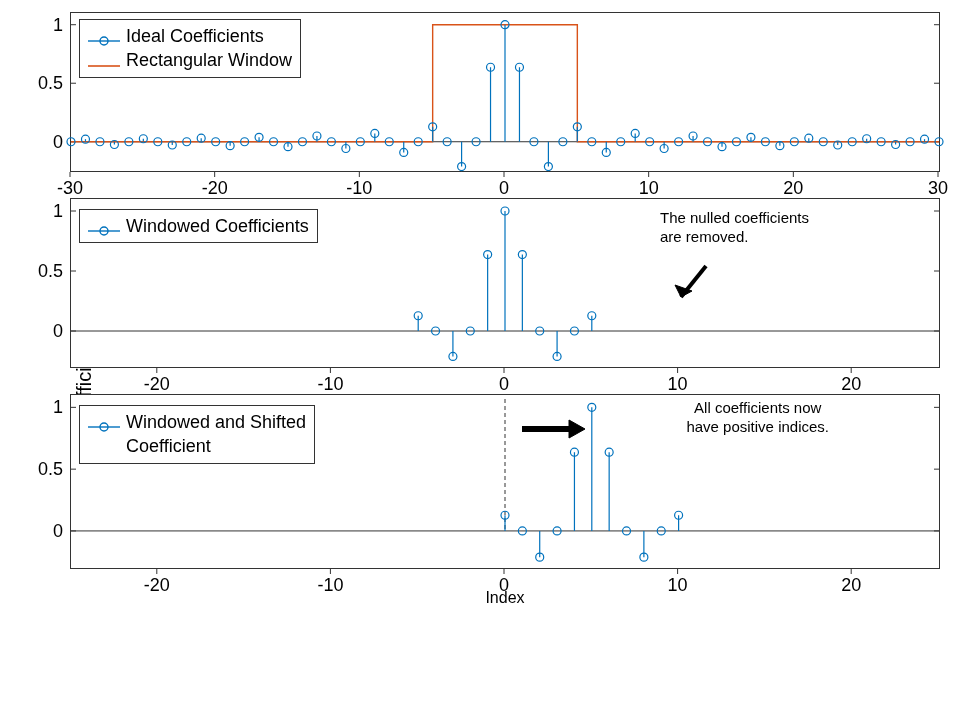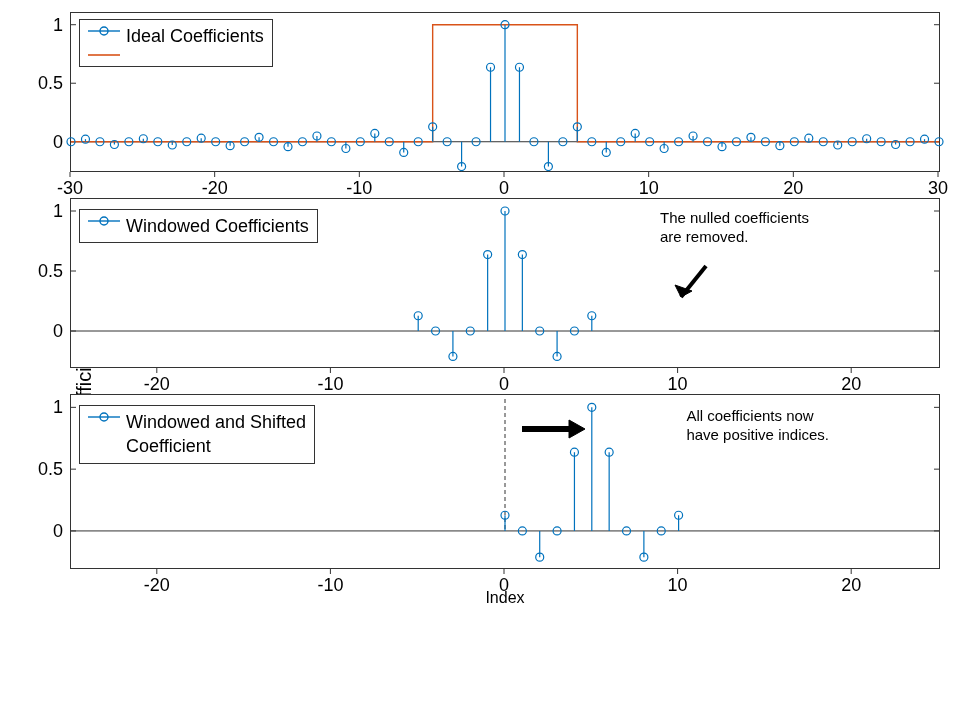--- a/index.html
+++ b/index.html
@@ -42,21 +42,21 @@
   .marker { fill: none; stroke: #0072BD; stroke-width: 1.2; }
   .window { stroke: #D95319; stroke-width: 1.4; fill: none; }
   .legend-box {
     position: absolute;
     background: #fff;
     border: 1px solid #333;
     font-size: 18px;
     padding: 4px 8px;
     line-height: 1.35;
   }
-  .legend-row { display: flex; align-items: flex-start; gap: 6px; white-space: nowrap; }
+  .legend-row { display: flex; align-items: flex-end; gap: 6px; white-space: nowrap; }
   .leg-swatch { width: 32px; height: 14px; display: inline-block; }
   .annot {
     position: absolute;
     font-size: 15px;
     line-height: 1.25;
     color: #000;
   }
   .arrow {
     position: absolute;
     stroke: #000;
@@ -216,20 +216,21 @@
         <svg class="leg-swatch" viewBox="0 0 32 14">
             <line x1="0" y1="7" x2="32" y2="7" stroke="#0072BD" stroke-width="1.4"></line>
             <circle cx="16" cy="7" r="4" fill="none" stroke="#0072BD" stroke-width="1.4"></circle>
           </svg>
         <span>Ideal Coefficients</span>
       </div>
       <div class="legend-row">
         <svg class="leg-swatch" viewBox="0 0 32 14">
             <line x1="0" y1="7" x2="32" y2="7" stroke="#D95319" stroke-width="1.6"></line>
           </svg>
+        <span>Rectangular Window</span>
       </div>
     </div>
   </div>
   <svg id="ticks1" width="900" height="26" style="margin-top:-28px;" overflow="visible">
       <line x1="0" y1="0" x2="0" y2="5" class="axis-line"></line>
       <text x="0" y="22" text-anchor="middle" font-size="18">-30</text>
       <line x1="144.66666666666666" y1="0" x2="144.66666666666666" y2="5" class="axis-line"></line>
       <text x="144.66666666666666" y="22" text-anchor="middle" font-size="18">-20</text>
       <line x1="289.3333333333333" y1="0" x2="289.3333333333333" y2="5" class="axis-line"></line>
       <text x="289.3333333333333" y="22" text-anchor="middle" font-size="18">-10</text>
@@ -351,21 +352,21 @@
             <line x1="0" y1="7" x2="32" y2="7" stroke="#0072BD" stroke-width="1.4"></line>
             <circle cx="16" cy="7" r="4" fill="none" stroke="#0072BD" stroke-width="1.4"></circle>
           </svg>
         <span>Windowed and Shifted</span>
       </div>
       <div class="legend-row">
         <span style="width:32px;"></span>
         <span>Coefficient</span>
       </div>
     </div>
-    <div class="annot" style="right:110px; top:12px; text-align:left;">
+    <div class="annot" style="right:110px; top:4px; text-align:center;">
       <span>All coefficients now</span><br>
       <span>have positive indices.</span>
     </div>
     <svg class="arrow" style="left:448px; top:22px;" width="70" height="24">
       <line x1="3" y1="12" x2="50" y2="12" stroke="#000" stroke-width="6"></line>
       <polygon points="50,3 50,21 66,12" fill="#000"></polygon>
     </svg>
   </div>
   <svg id="ticks3" width="900" height="26" style="margin-top:-28px;" overflow="visible">
       <line x1="86.80000000000001" y1="0" x2="86.80000000000001" y2="5" class="axis-line"></line>

